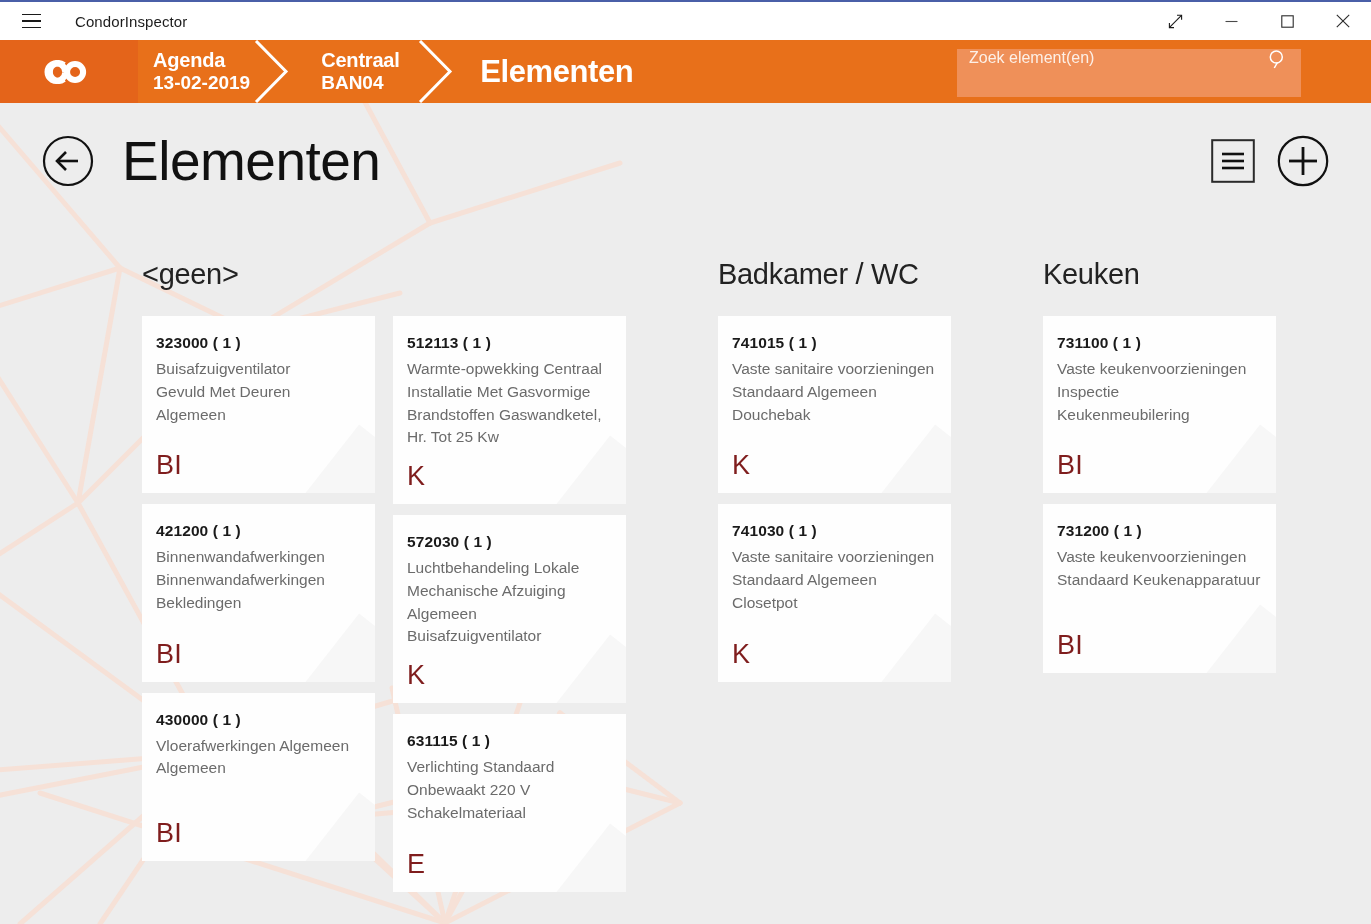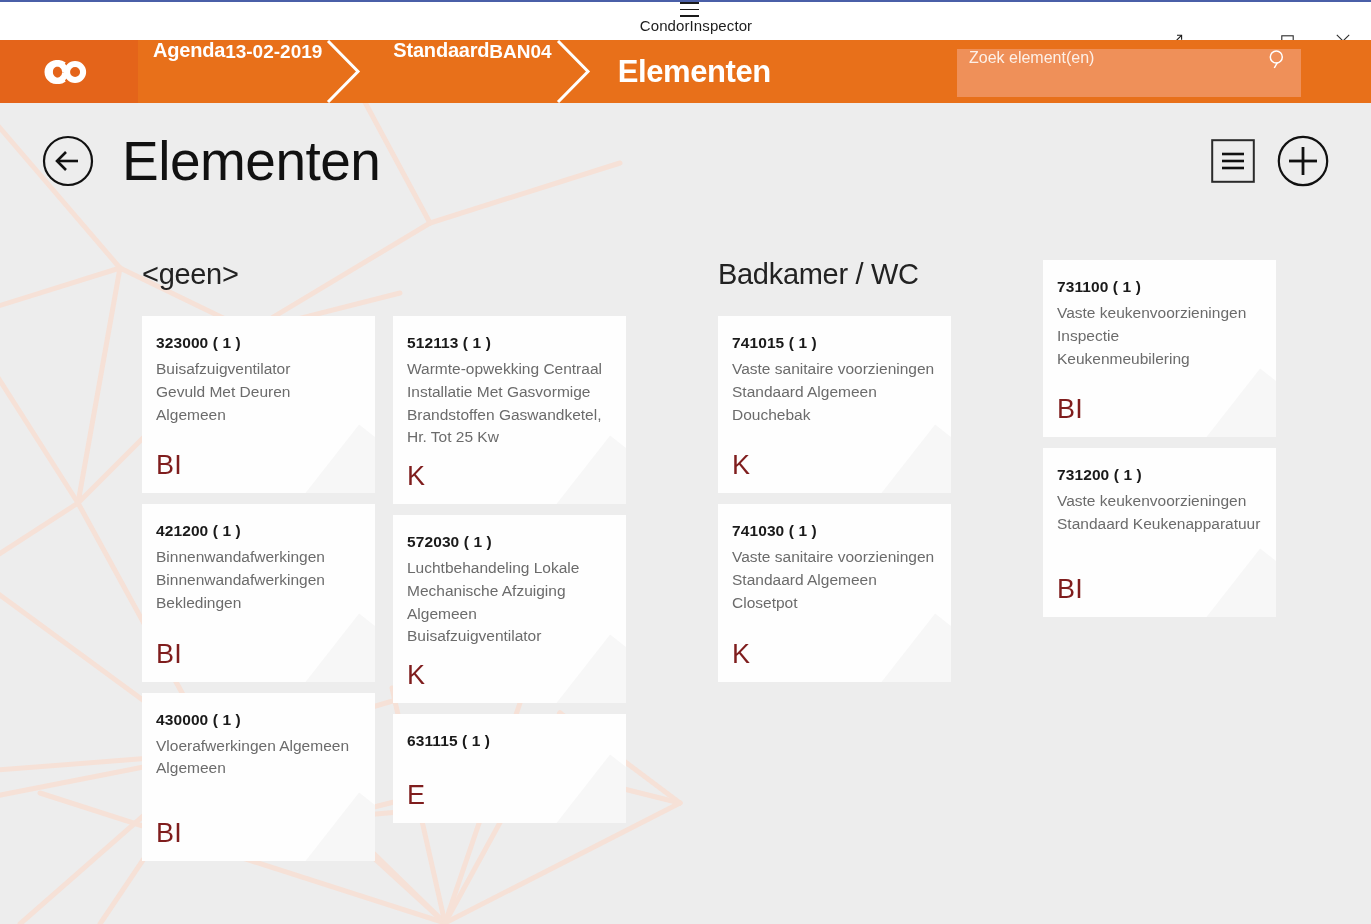--- a/index.html
+++ b/index.html
@@ -15,21 +15,21 @@
     background: #ededed;
     overflow: hidden;
   }
 
   
   .titlebar {
     position: absolute; top: 0; left: 0;
     width: 1371px; height: 40px;
     background: #ffffff;
     border-top: 2px solid #4a5fa8;
-    display: flex; align-items: center; flex-direction: column;
+    display: flex; align-items: center;
   }
   .hamburger {
     width: 46px; height: 38px;
     display: flex; flex-direction: column;
     align-items: center; justify-content: center;
     gap: 5px; margin-left: 8px;
     cursor: pointer;
   }
   .hamburger span { display: block; width: 19px; height: 1.6px; background: #1a1a1a; }
   .app-title {
@@ -55,21 +55,21 @@
   }
   .logo-cell {
     width: 138px; height: 63px;
     background: #e4641a;
     display: flex; align-items: center; justify-content: center;
     cursor: pointer;
   }
   .logo-mark { width: 56px; height: 34px; }
   .crumb {
     position: relative;
-    display: flex; justify-content: center;
+    display: flex; flex-direction: column; justify-content: center;
     padding-left: 15px;
     color: #ffffff; cursor: pointer;
     min-width: 108px;
   }
   .crumb .c-top {
     font-size: 20px; font-weight: bold; line-height: 1.05;
     letter-spacing: -.2px;
   }
   .crumb .c-sub {
     font-size: 19px; font-weight: bold; line-height: 1.15; margin-top: 1px;
@@ -233,21 +233,21 @@
       <div class="c-top">Agenda</div>
       <div class="c-sub">13-02-2019</div>
     </div>
     <div class="chev">
       <svg width="44" height="63" viewBox="0 0 44 63">
         <path d="M6 1 L36 31.5 L6 62" fill="none" stroke="#ffffff" stroke-width="3"></path>
       </svg>
     </div>
 
     <div class="crumb">
-      <div class="c-top">Standaard</div>
+      <div class="c-top">Centraal</div>
       <div class="c-sub">BAN04</div>
     </div>
     <div class="chev">
       <svg width="44" height="63" viewBox="0 0 44 63">
         <path d="M6 1 L36 31.5 L6 62" fill="none" stroke="#ffffff" stroke-width="3"></path>
       </svg>
     </div>
 
     <div class="crumb-current">Elementen</div>
 
@@ -374,20 +374,25 @@
             <div>Luchtbehandeling Lokale</div>
             <div>Mechanische Afzuiging</div>
             <div>Algemeen</div>
             <div>Buisafzuigventilator</div>
           </div>
           <div class="spacer-flex" style="height: 12px;"></div>
           <div class="card-tag">K</div>
         </div>
         <div class="card">
           <div class="card-code">631115  ( 1 )</div>
+          <div class="card-desc">
+            <div>Verlichting Standaard</div>
+            <div>Onbewaakt 220 V</div>
+            <div>Schakelmateriaal</div>
+          </div>
           <div class="spacer-flex" style="height: 26px;"></div>
           <div class="card-tag">E</div>
         </div>
       </div>
       <div class="col">
         <div class="col-title">Badkamer / WC</div>
         <div class="card">
           <div class="card-code">741015  ( 1 )</div>
           <div class="card-desc">
             <div>Vaste sanitaire voorzieningen</div>
@@ -402,20 +407,21 @@
           <div class="card-desc">
             <div>Vaste sanitaire voorzieningen</div>
             <div>Standaard Algemeen</div>
             <div>Closetpot</div>
           </div>
           <div class="spacer-flex" style="height: 26px;"></div>
           <div class="card-tag">K</div>
         </div>
       </div>
       <div class="col">
+        <div class="col-title">Keuken</div>
         <div class="card">
           <div class="card-code">731100  ( 1 )</div>
           <div class="card-desc">
             <div>Vaste keukenvoorzieningen</div>
             <div>Inspectie</div>
             <div>Keukenmeubilering</div>
           </div>
           <div class="spacer-flex" style="height: 26px;"></div>
           <div class="card-tag">BI</div>
         </div>

